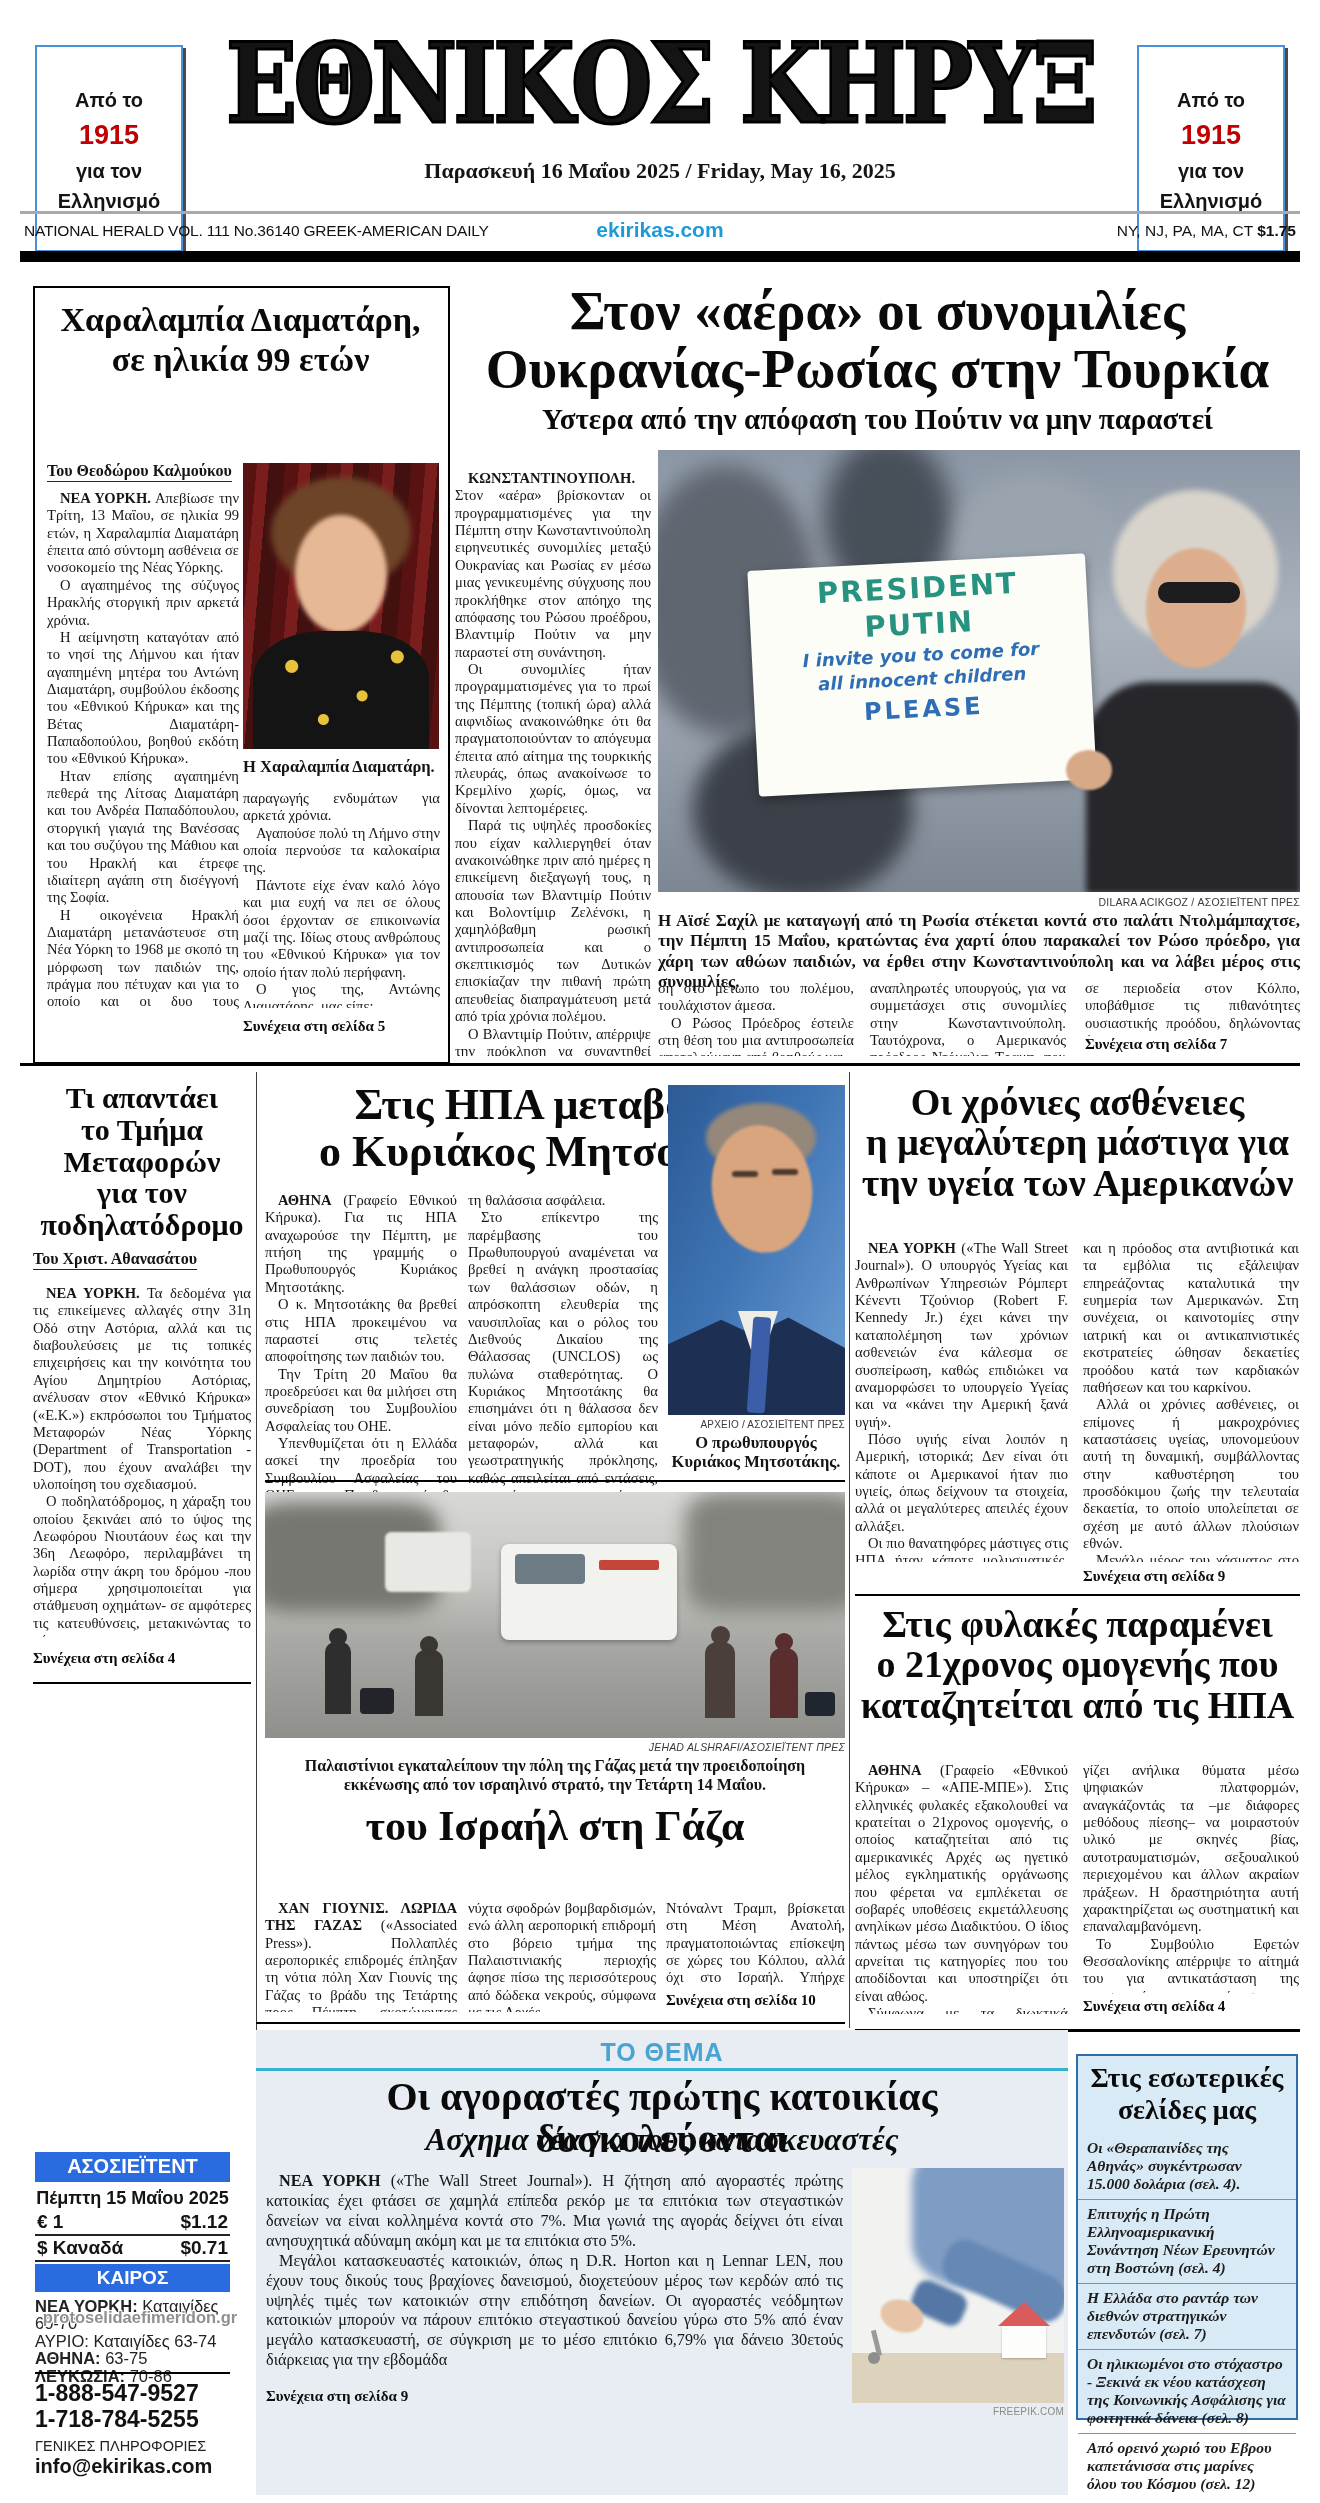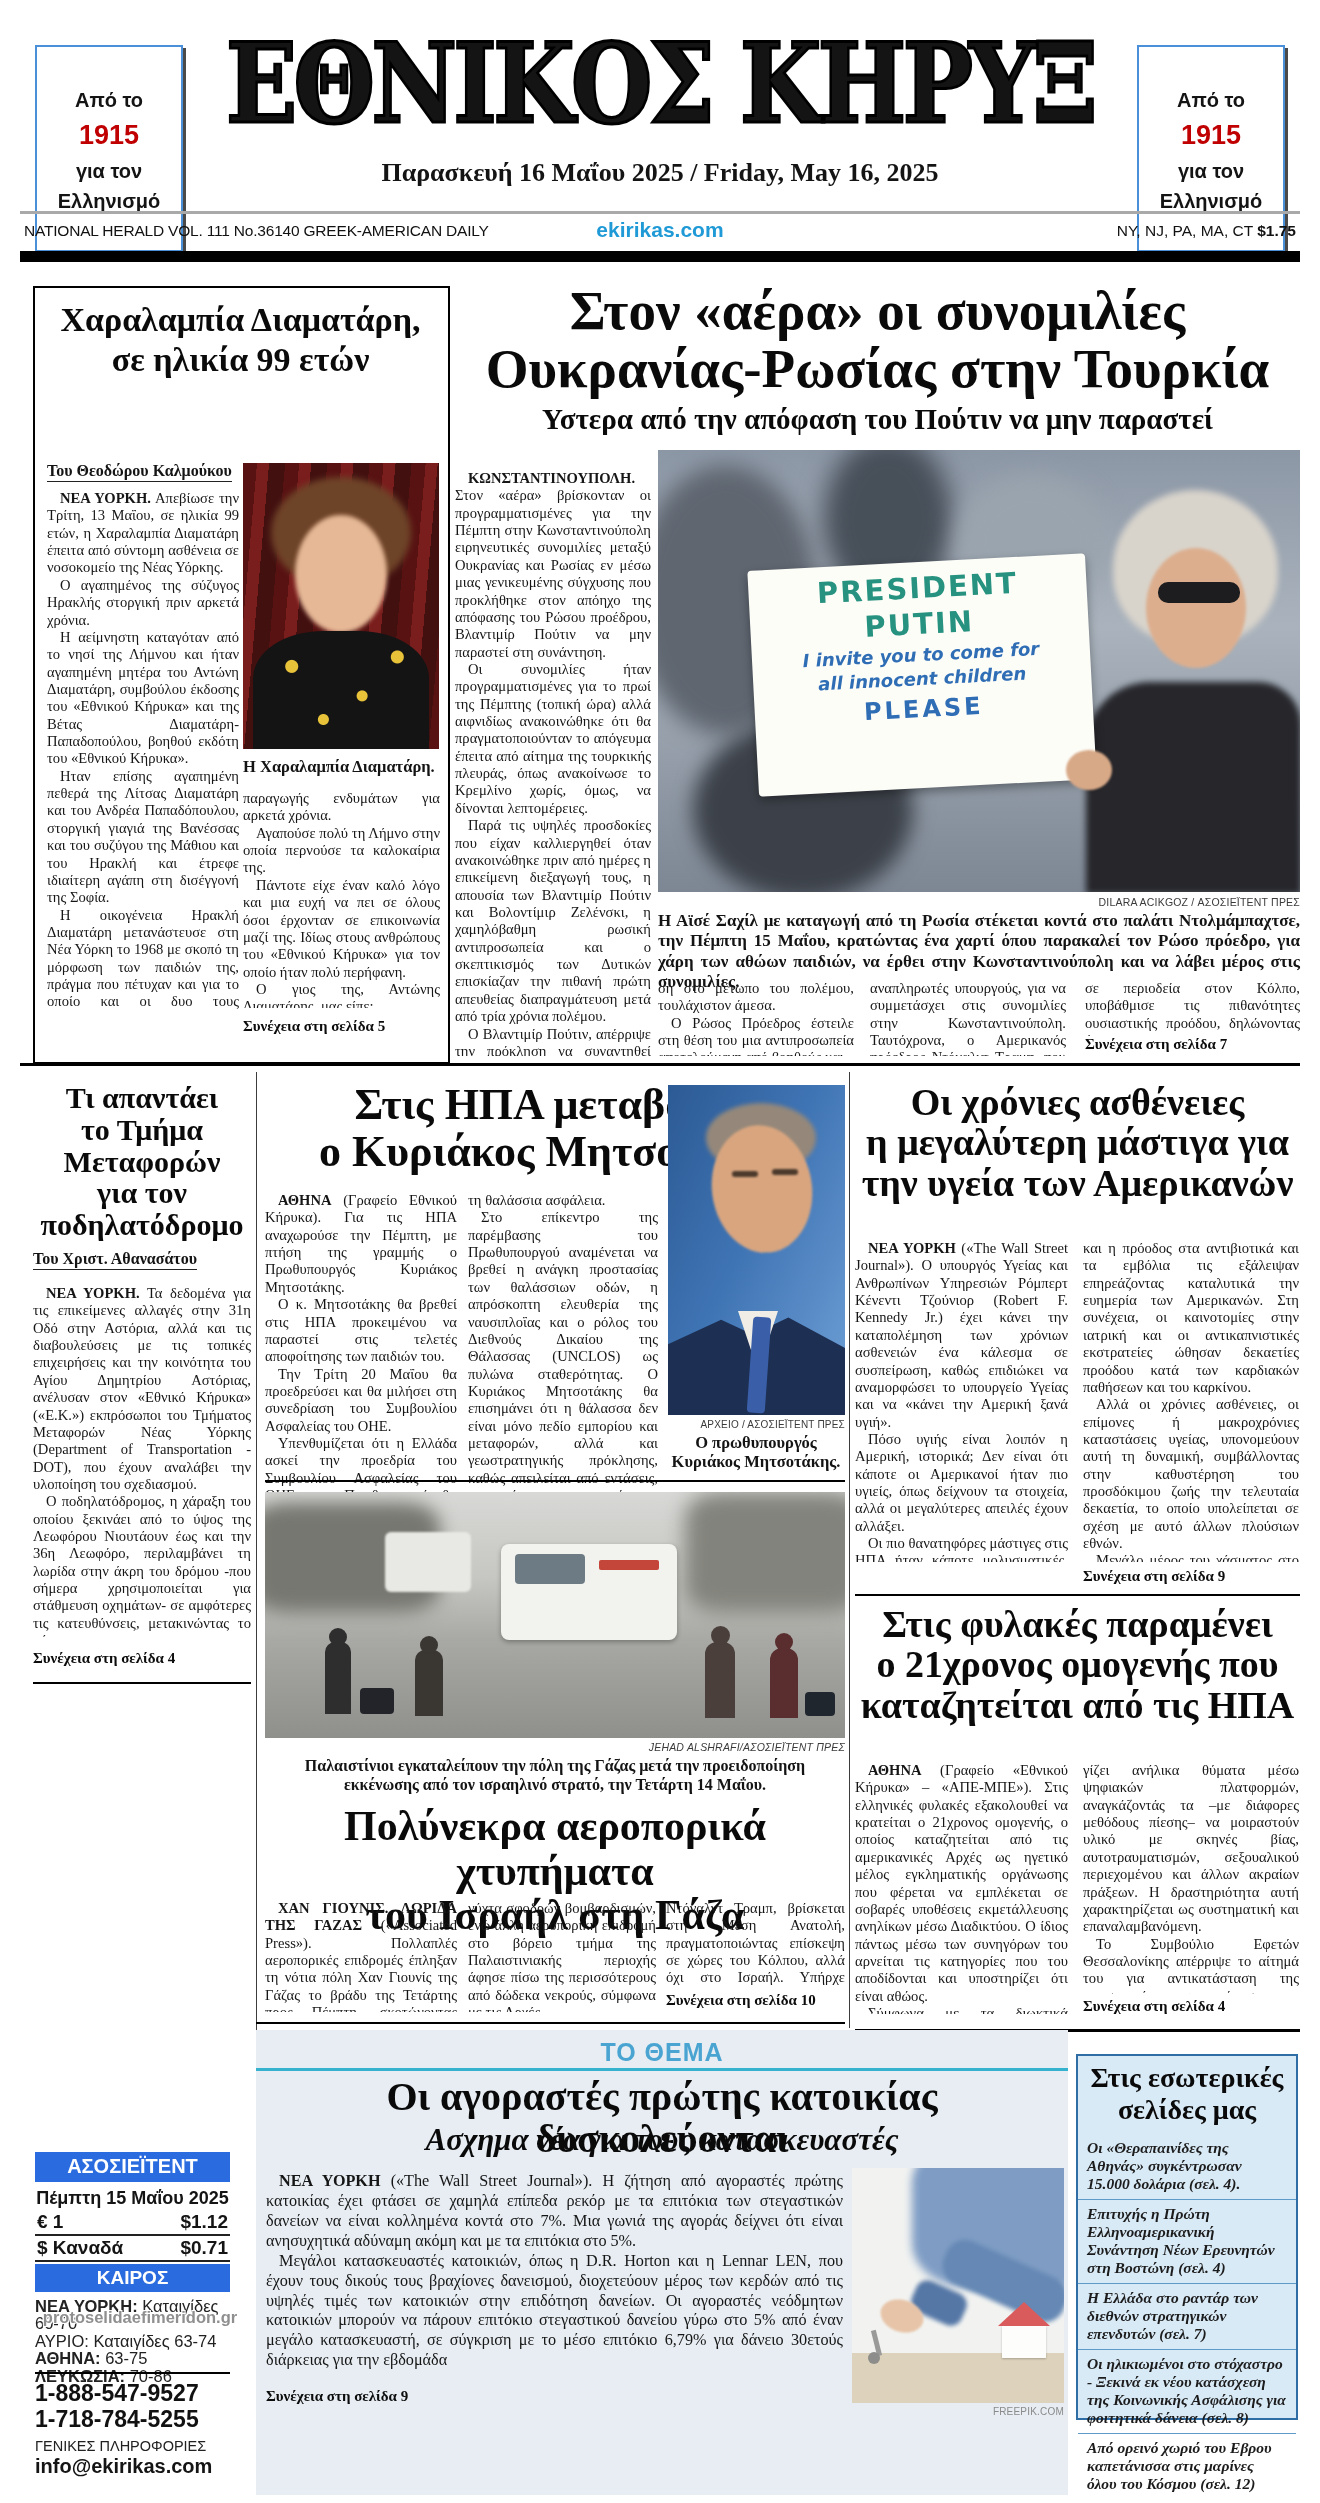--- a/index.html
+++ b/index.html
@@ -54,21 +54,21 @@
       <div>για τον</div>
       <div>Ελληνισμό</div>
     </div>
     <div class="a badge" style="left:1137px;top:45px;width:144px;height:165px;">
       <div>Από το</div>
       <div class="yr">1915</div>
       <div>για τον</div>
       <div>Ελληνισμό</div>
     </div>
     <div class="a logo" style="left:200px;top:28px;width:920px;">ΕΘΝΙΚΟΣ ΚΗΡΥΞ</div>
-    <div class="a sr" style="left:0;top:158px;width:1320px;text-align:center;font-weight:bold;font-size:26px;">Παρασκευή 16 Μαΐου 2025 / Friday, May 16, 2025</div>
+    <div class="a sr" style="left:0;top:158px;width:1320px;text-align:center;font-weight:bold;font-size:22px;">Παρασκευή 16 Μαΐου 2025 / Friday, May 16, 2025</div>
     <div class="a" style="left:20px;top:211px;width:1280px;height:3px;background:#a9a9a9;"></div>
     <div class="a sa" style="left:24px;top:222px;width:520px;font-size:15.5px;letter-spacing:-0.2px;color:#111;">NATIONAL HERALD VOL. 111  No.36140  GREEK-AMERICAN DAILY</div>
     <div class="a sa" style="left:560px;top:218px;width:200px;text-align:center;font-weight:bold;font-size:21px;color:#1f9ad6;">ekirikas.com</div>
     <div class="a sa" style="left:1010px;top:222px;width:286px;text-align:right;font-size:15.5px;color:#111;">
       <span>NY, NJ, PA, MA, CT</span>
       <b>$1.75</b>
     </div>
     <div class="a hr" style="left:20px;top:251px;width:1280px;height:11px;"></div>
   </section>
 
@@ -260,21 +260,20 @@
       <div class="blob" style="left:510px;top:141px;width:18px;height:18px;background:#5a2e2e;"></div>
       <div class="a" style="left:95px;top:196px;width:34px;height:26px;background:#23232a;border-radius:4px;"></div>
       <div class="a" style="left:540px;top:200px;width:30px;height:24px;background:#20262e;border-radius:4px;"></div>
     </div>
     <div class="a cr" style="left:265px;top:1741px;width:580px;font-style:italic;">JEHAD ALSHRAFI/ΑΣΟΣΙΕΪΤΕΝΤ ΠΡΕΣ</div>
     <div class="a" style="left:265px;top:1756px;width:580px;text-align:center;font-weight:bold;font-size:16px;line-height:1.2;">
       <div>Παλαιστίνιοι εγκαταλείπουν την πόλη της Γάζας μετά την προειδοποίηση</div>
         <div>εκκένωσης από τον ισραηλινό στρατό, την Τετάρτη 14 Μαΐου.</div>
     </div>
     <div class="a hl" style="left:265px;top:1804px;width:580px;font-size:42px;">
-      <div>Πολύνεκρα αεροπορικά χτυπήματα</div>
         <div>του Ισραήλ στη Γάζα</div>
     </div>
     <div class="a bt" style="left:265px;top:1900px;width:192px;height:112px;">
       <p><span class="lb">ΧΑΝ ΓΙΟΥΝΙΣ. ΛΩΡΙΔΑ ΤΗΣ ΓΑΖΑΣ</span><span> («Associated Press»). Πολλαπλές αεροπορικές επιδρομές έπληξαν τη νότια πόλη Χαν Γιουνίς της Γάζας το βράδυ της Τετάρτης προς Πέμπτη, σκοτώνοντας πάνω από 50 ανθρώπους, σε δεύτερη συνεχόμενη</span></p>
     </div>
     <div class="a bt cf" style="left:468px;top:1900px;width:188px;height:112px;">
         <p>νύχτα σφοδρών βομβαρδισμών, ενώ άλλη αεροπορική επιδρομή στο βόρειο τμήμα της Παλαιστινιακής περιοχής άφησε πίσω της περισσότερους από δώδεκα νεκρούς, σύμφωνα με τις Αρχές.</p>
       </div>
     <div class="a bt cf" style="left:666px;top:1900px;width:179px;height:88px;">
         <p>Ντόναλντ Τραμπ, βρίσκεται στη Μέση Ανατολή, πραγματοποιώντας επίσκεψη σε χώρες του Κόλπου, αλλά όχι στο Ισραήλ. Υπήρχε ευρεία ελπίδα πως η περιοδεία του Τραμπ θα μπορούσε</p>

